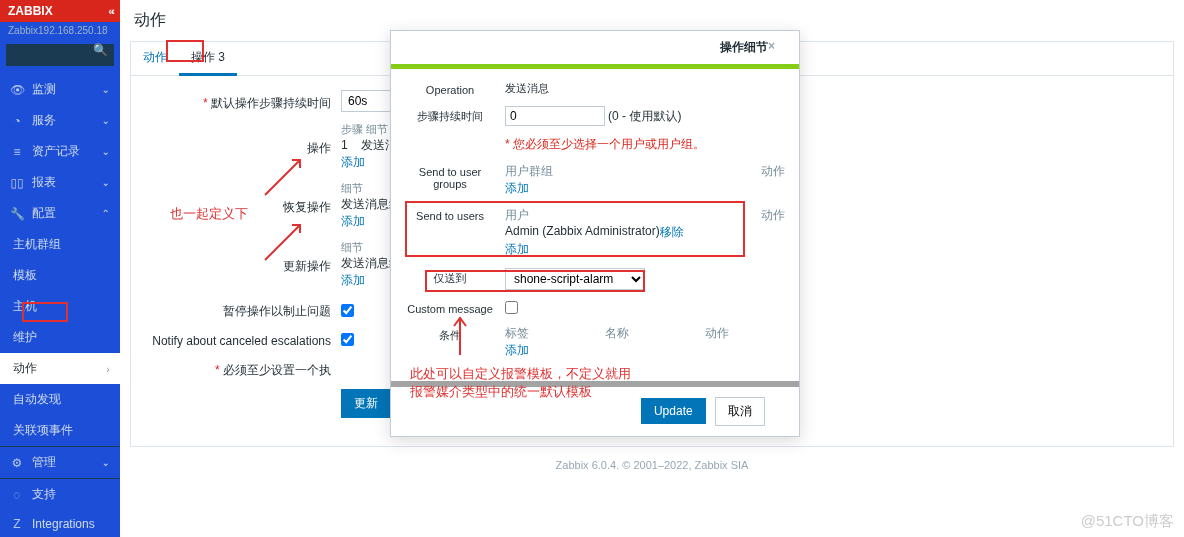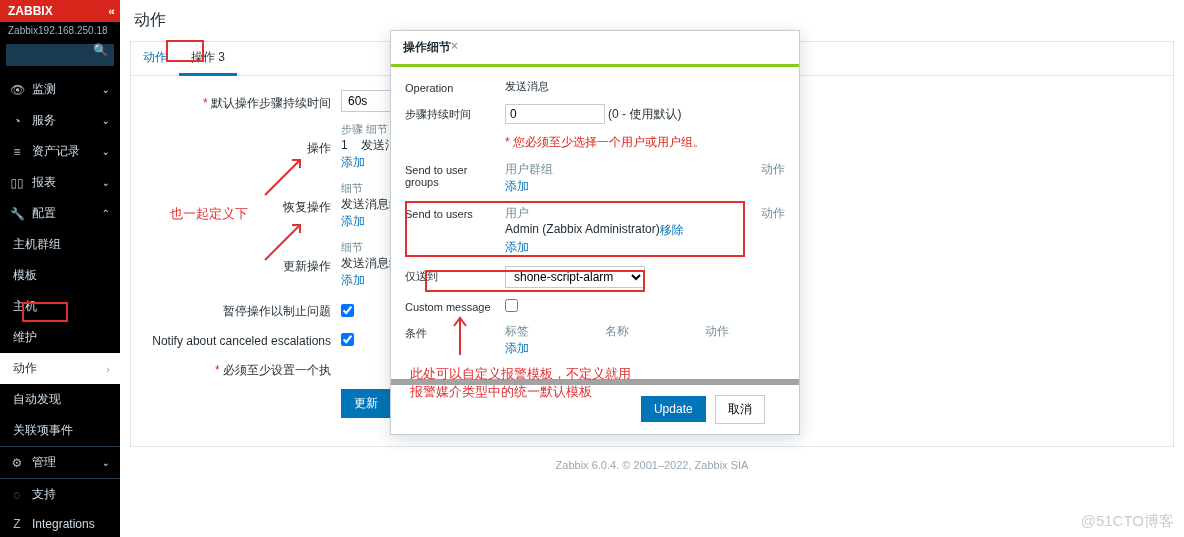--- a/index.html
+++ b/index.html
@@ -1,17 +1,17 @@
 <!DOCTYPE html>
 <html><head>
 <meta charset="utf-8">
 <style>
 *{box-sizing:border-box;margin:0;padding:0;font-family:Arial,"Microsoft YaHei",sans-serif;font-size:12px}
 body{background:#fff;color:#1f2c33;position:relative;width:1184px;height:537px;overflow:hidden}
-.sidebar{position:absolute;left:0;top:0;width:120px;height:537px;background:#000000;color:#fff}
+.sidebar{position:absolute;left:0;top:0;width:120px;height:537px;background:#1d4ed8;color:#fff}
 .logo{background:#d9261c;color:#fff;font-weight:bold;font-size:15px;padding:4px 8px;display:flex;align-items:center;justify-content:space-between}
 .logo-arrows{font-size:11px;opacity:.9;letter-spacing:-3px}
 .server-info{font-size:10px;color:#9db5c8;padding:3px 8px 6px}
 .search-wrap{padding:2px 6px 8px}
 .search-box{background:#1a3a52;border:none;width:100%;height:22px;color:#fff;padding:0 22px 0 6px}
 .search-icon{position:absolute;right:12px;top:43px;color:#9db5c8;font-size:12px}
 .nav-item{display:flex;align-items:center;padding:7px 10px;color:#cfdde8;cursor:pointer;position:relative}
 .nav-item.section{border-top:1px solid #1a3a52}
 .nav-item.sub{padding-left:13px;font-size:11px}
 .nav-item.active{background:#fff;color:#1f2c33}
@@ -32,25 +32,25 @@
 .txt-in{border:1px solid #c0ccd6;height:22px;padding:0 6px;width:220px}
 .link{color:#0275b8;cursor:pointer}
 .subhead{color:#768d99;font-size:11px}
 .chk{vertical-align:middle}
 .btn{padding:5px 12px;border:1px solid #c0ccd6;background:#fff;cursor:pointer;margin-right:6px}
 .btn.primary{background:#0275b8;color:#fff;border-color:#0275b8}
 .footer{text-align:center;color:#97a7b3;font-size:11px;padding:12px}
 .watermark{position:absolute;right:10px;bottom:6px;color:#ccc;font-size:15px}
 
 .modal{position:absolute;left:390px;top:30px;width:410px;background:#fff;border:1px solid #c0ccd6;box-shadow:0 4px 16px rgba(0,0,0,.15);z-index:100}
-.modal-head{padding:8px 12px;border-bottom:3px solid #84cc16;font-weight:bold;display:flex;justify-content:flex-start}
+.modal-head{padding:8px 24px;border-bottom:5px solid #84cc16;font-weight:bold;display:flex;justify-content:flex-end}
 .modal-close{color:#97a7b3;cursor:pointer}
 .modal-body{padding:12px 14px}
 .mrow{display:flex;align-items:flex-start;margin-bottom:10px}
-.mlbl{width:100px;text-align:left;padding-right:10px;padding-top:3px;color:#1f2c33;font-size:11px}
+.mlbl{width:100px;text-align:center;padding-right:10px;padding-top:3px;color:#1f2c33;font-size:11px}
 .mval{flex:1;font-size:11px}
 .mini-in{border:1px solid #c0ccd6;height:20px;width:50px;padding:0 4px}
 .sel{border:1px solid #c0ccd6;height:22px;width:140px;padding:0 4px;background:#fff}
 .redbox{border:2px solid #e03030;position:absolute;pointer-events:none;z-index:200}
 .red-annot{position:absolute;color:#e03030;font-size:13px;z-index:150;font-weight:500}
 .red-arrow{position:absolute;z-index:150}
 .modal-foot{padding:10px 28px;border-top:6px solid #a3a3a3;text-align:right}
 </style>
 </head>
 <body>

